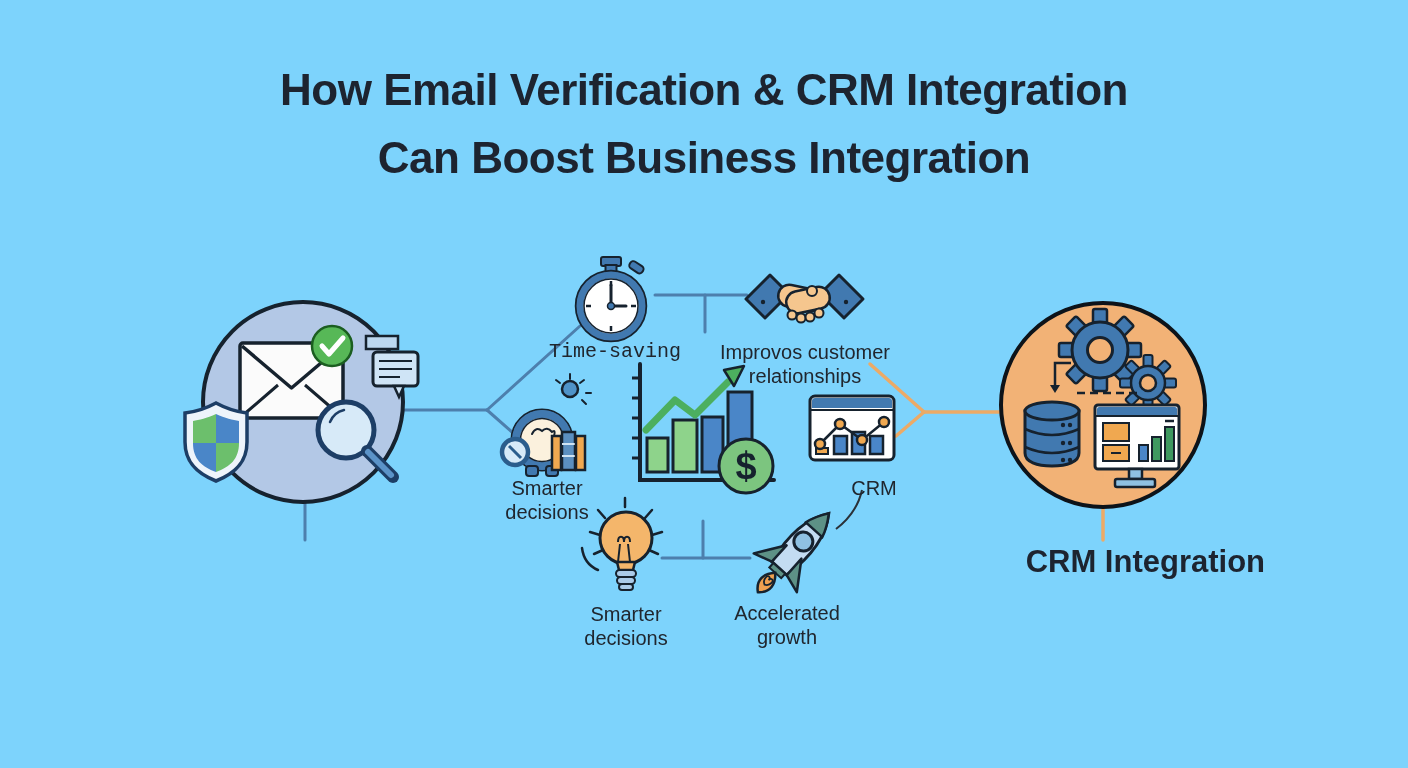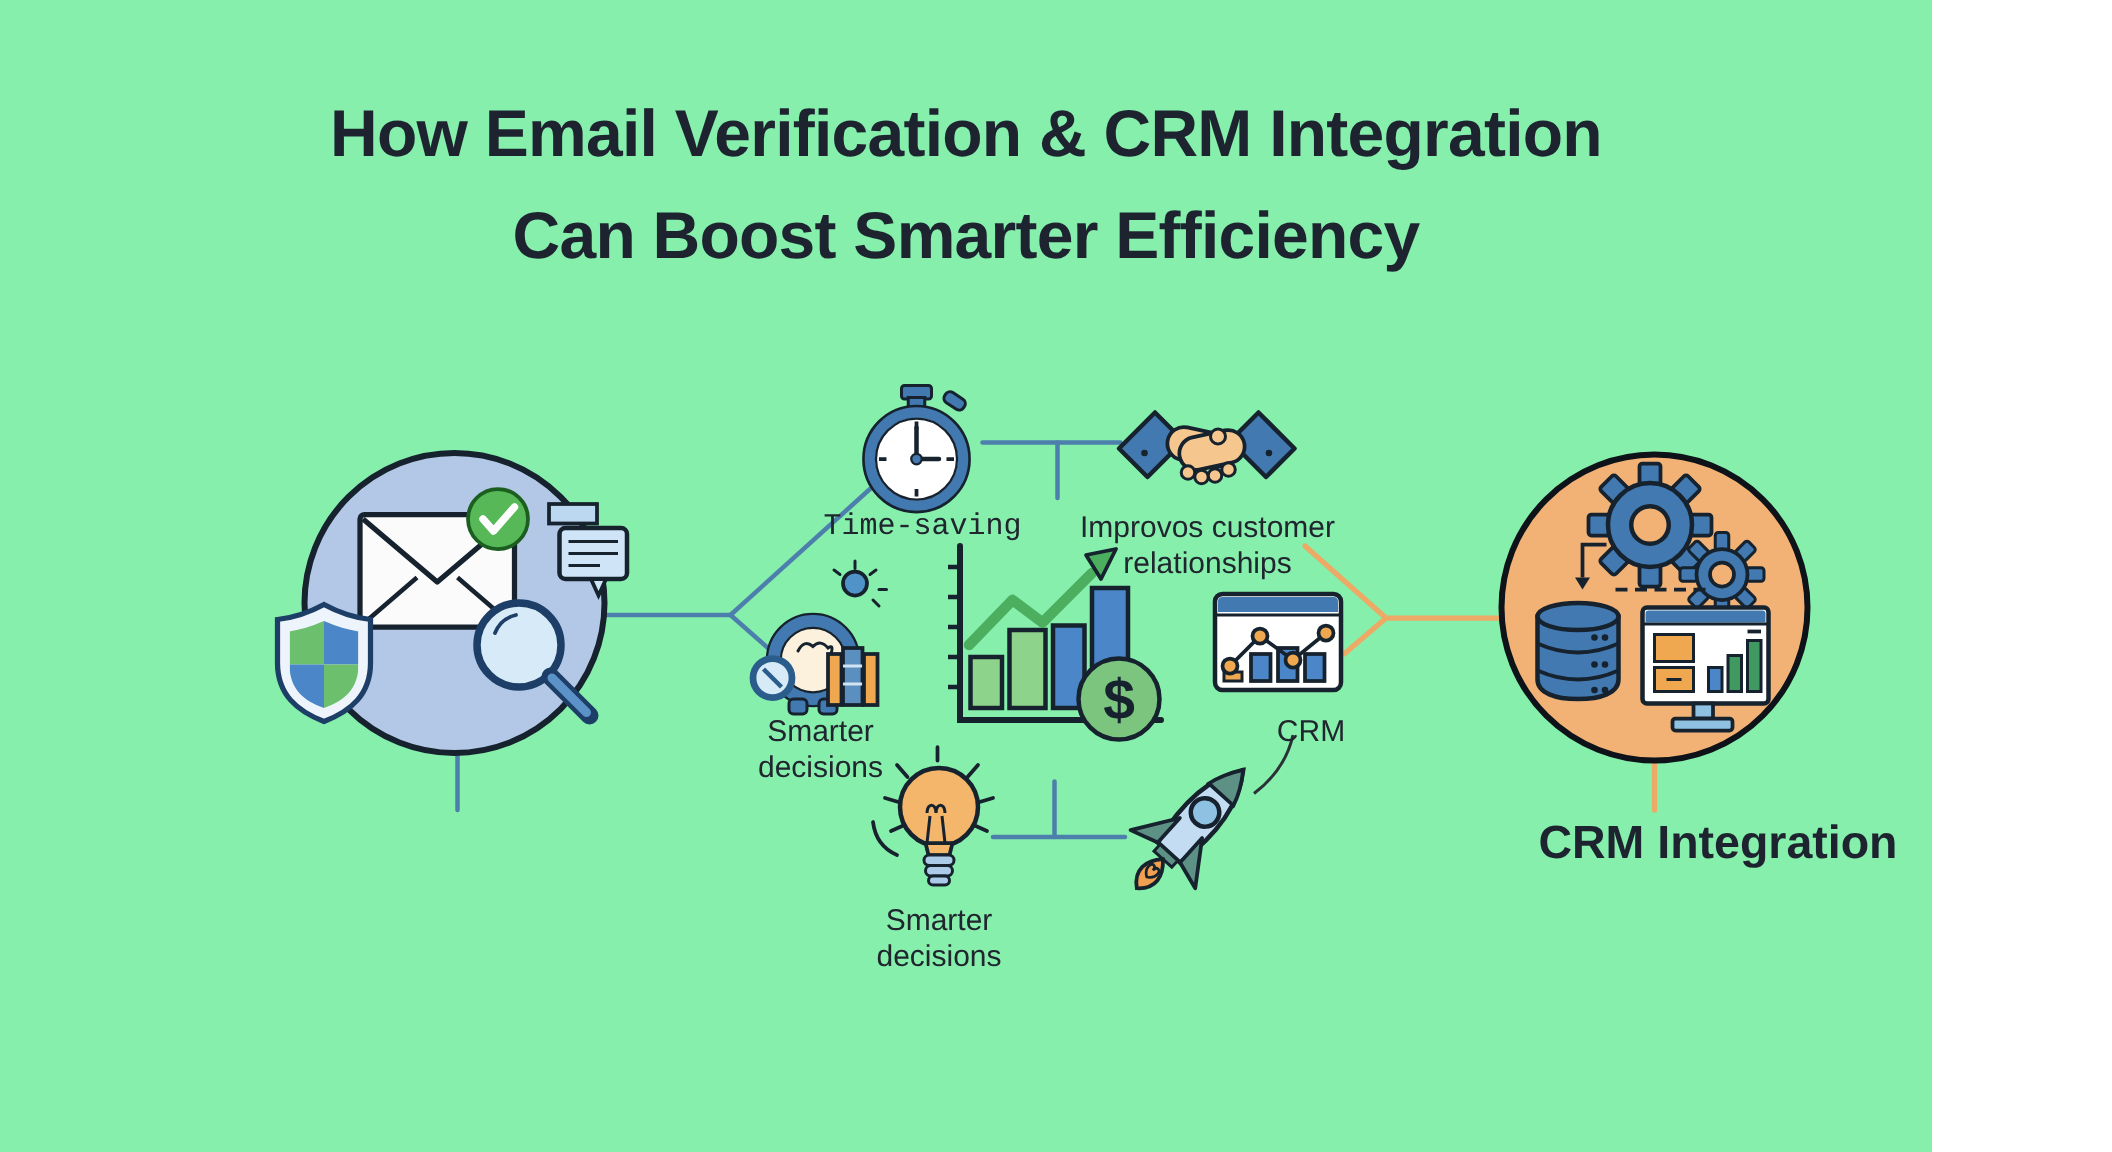--- a/index.html
+++ b/index.html
@@ -1,17 +1,17 @@
 <!DOCTYPE html>
 <html style="--title_text: #1d2430; --label_text: #20262e; --left_circle_fill: #b3c8e6; --left_circle_stroke: #16222e; --right_circle_fill: #f2b276; --right_circle_stroke: #0d1319; --blue_connector: #4d7fad; --orange_connector: #ecaa66; --icon_blue: #4179b0; --icon_green: #6cbf6c; --icon_orange: #f0a850;"><head>
 <meta charset="utf-8">
 <style>
   html,body{margin:0;padding:0;background:#ffffff;}
   .canvas{
-    position:relative;width:1288px;height:768px;background:#86efac;
+    position:relative;width:1408px;height:768px;background:#7dd3fc;
     font-family:"Liberation Sans",sans-serif;overflow:hidden;
   }
   .title{
     position:absolute;top:56px;left:0;width:100%;margin:0;
     text-align:center;font-size:44px;line-height:68px;font-weight:bold;
     letter-spacing:-0.5px;color:var(--title_text,#1d2430);
   }
   .title-line{display:block;}
   .caption{
     position:absolute;text-align:center;font-size:20px;line-height:24px;
@@ -24,21 +24,21 @@
   svg{position:absolute;overflow:visible;}
   .connectors{left:0;top:0;}
 </style>
 </head>
 <body>
 
 <div class="canvas">
 
   <h1 class="title">
     <span class="title-line">How Email Verification &amp; CRM Integration</span>
-    <span class="title-line">Can Boost Smarter Efficiency</span>
+    <span class="title-line">Can Boost Business Integration</span>
   </h1>
 
   <svg class="connectors" width="1408" height="768" viewBox="0 0 1408 768">
     <g stroke="var(--blue_connector,#4d7fad)" stroke-width="3" fill="none" stroke-linecap="round">
       <path d="M405,410 H487"></path>
       <path d="M487,410 L580,326"></path>
       <path d="M487,410 L512,432"></path>
       <path d="M305,504 V540"></path>
       <path d="M655,295 H747"></path>
       <path d="M705,295 V332"></path>
@@ -205,20 +205,21 @@
       <path d="M56,8 C69,26 72,52 66,82 L46,82 C40,52 43,26 56,8 Z" fill="#c3dcf2" stroke="#16222e" stroke-width="3"></path>
       <path d="M56,8 C61,15 65,22 67,30 L45,30 C47,22 51,15 56,8 Z" fill="#5d9186" stroke="#16222e" stroke-width="2.5"></path>
       <circle cx="56" cy="46" r="9.5" fill="#8fc1e2" stroke="#16222e" stroke-width="3"></circle>
       <path d="M46,60 L27,88 L46,82 Z" fill="#5d9186" stroke="#16222e" stroke-width="2.5" stroke-linejoin="round"></path>
       <path d="M66,60 L85,88 L66,82 Z" fill="#5d9186" stroke="#16222e" stroke-width="2.5" stroke-linejoin="round"></path>
       <rect x="48" y="82" width="16" height="6" fill="#5d9186" stroke="#16222e" stroke-width="2"></rect>
       <path d="M56,88 C48,96 46,106 56,114 C66,106 64,96 56,88 Z" fill="#f0a050" stroke="#16222e" stroke-width="2.5"></path>
       <path d="M52,98 C52,94 56,94 56,98 C56,94 60,94 60,98 C60,102 56,104 56,104 C56,104 52,102 52,98 Z" fill="none" stroke="#16222e" stroke-width="1.8"></path>
     </g>
   </svg>
+  <div class="caption" style="left:722px;top:601px;width:130px;">Accelerated growth</div>
 
   <svg style="left:993px;top:293px;" width="222" height="225" viewBox="0 0 222 225">
     <circle cx="110" cy="112" r="102" fill="var(--right_circle_fill,#f2b276)" stroke="var(--right_circle_stroke,#0d1319)" stroke-width="4"></circle>
 
     <g>
       <g fill="var(--icon_blue,#4179b0)" stroke="#16222e" stroke-width="2.5">
         <rect x="100" y="16" width="14" height="18" rx="2"></rect>
         <rect x="100" y="16" width="14" height="18" rx="2" transform="rotate(45 107 57)"></rect>
         <rect x="100" y="16" width="14" height="18" rx="2" transform="rotate(90 107 57)"></rect>
         <rect x="100" y="16" width="14" height="18" rx="2" transform="rotate(135 107 57)"></rect>

